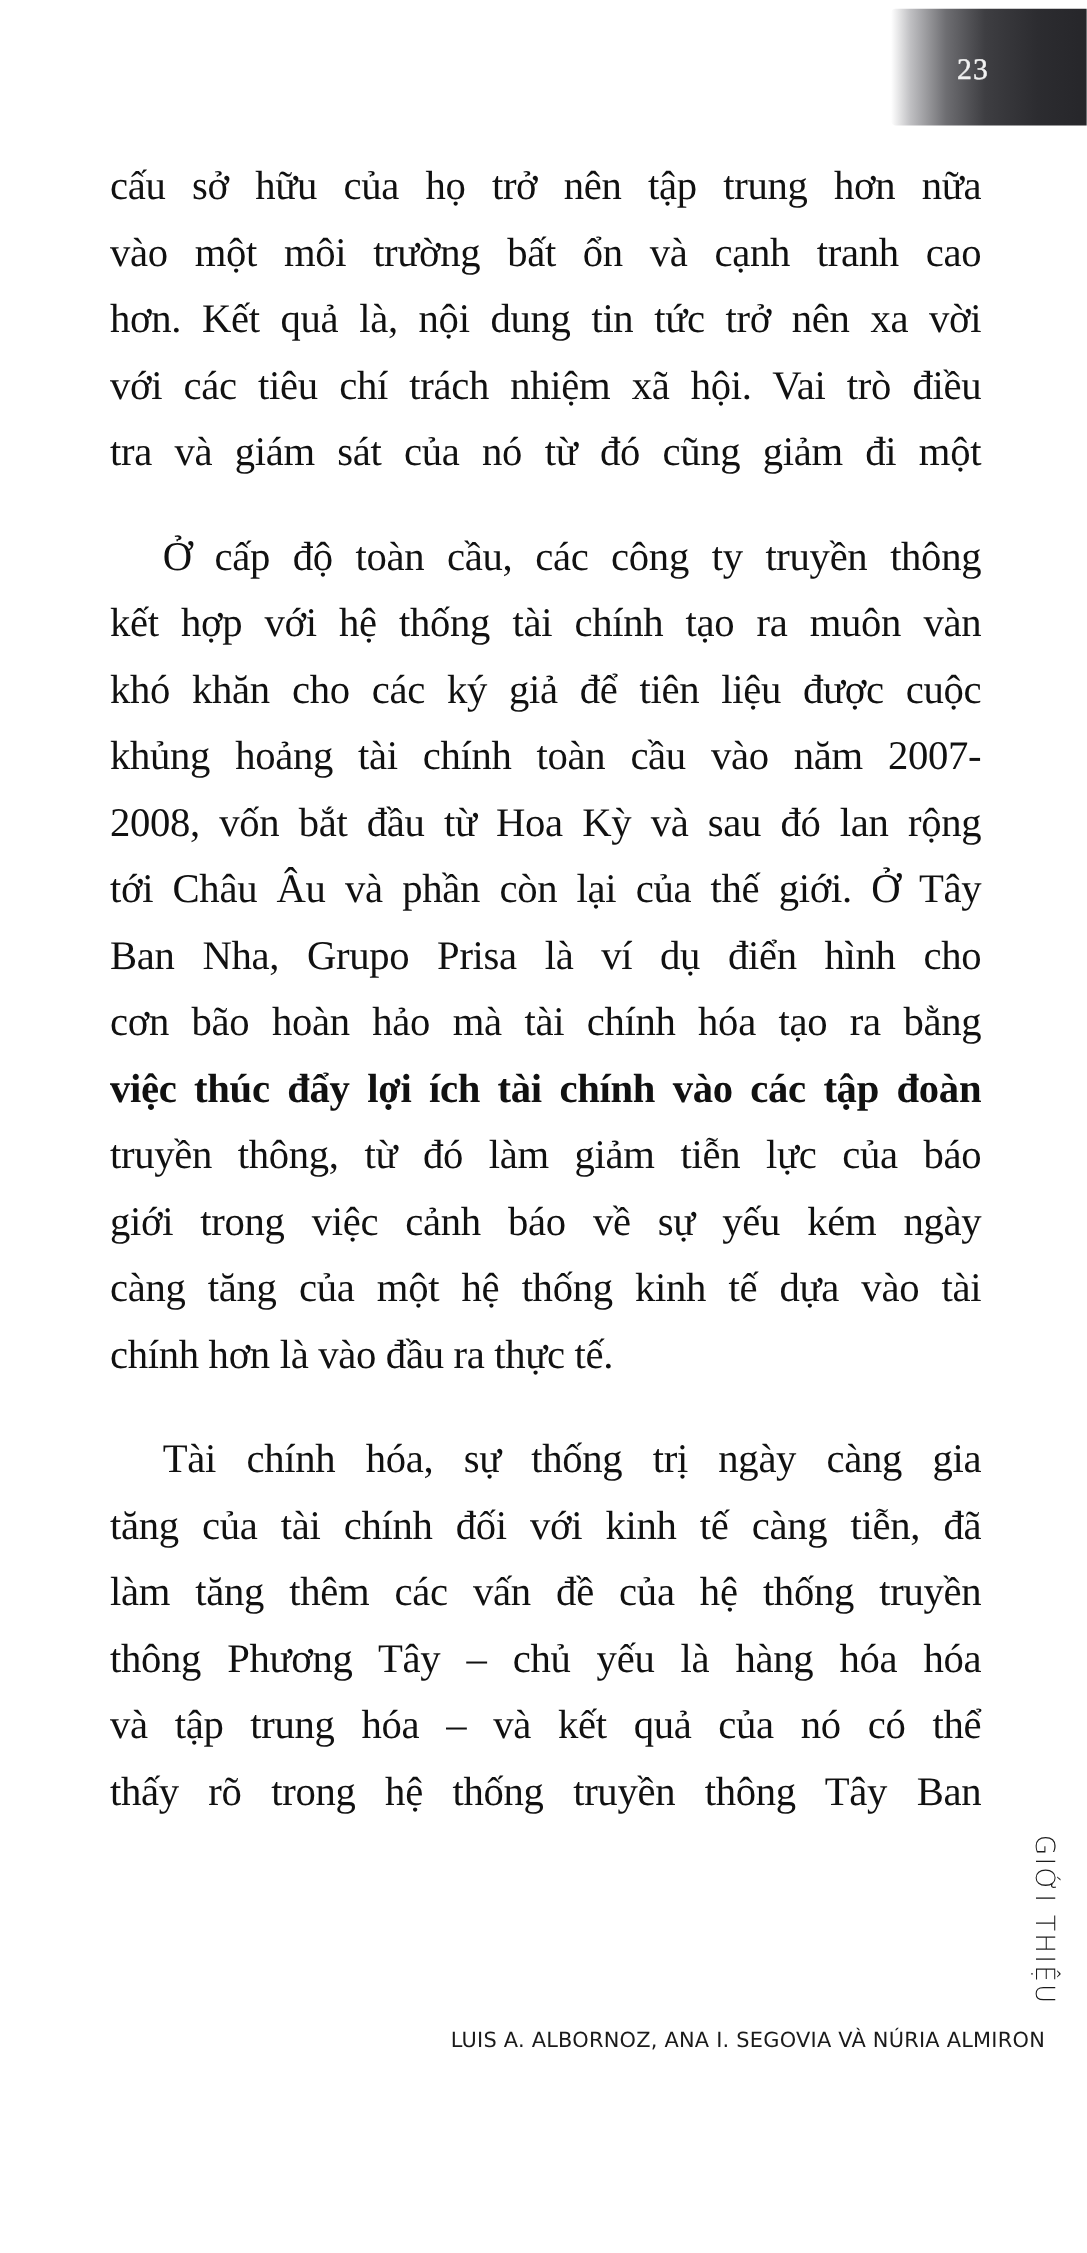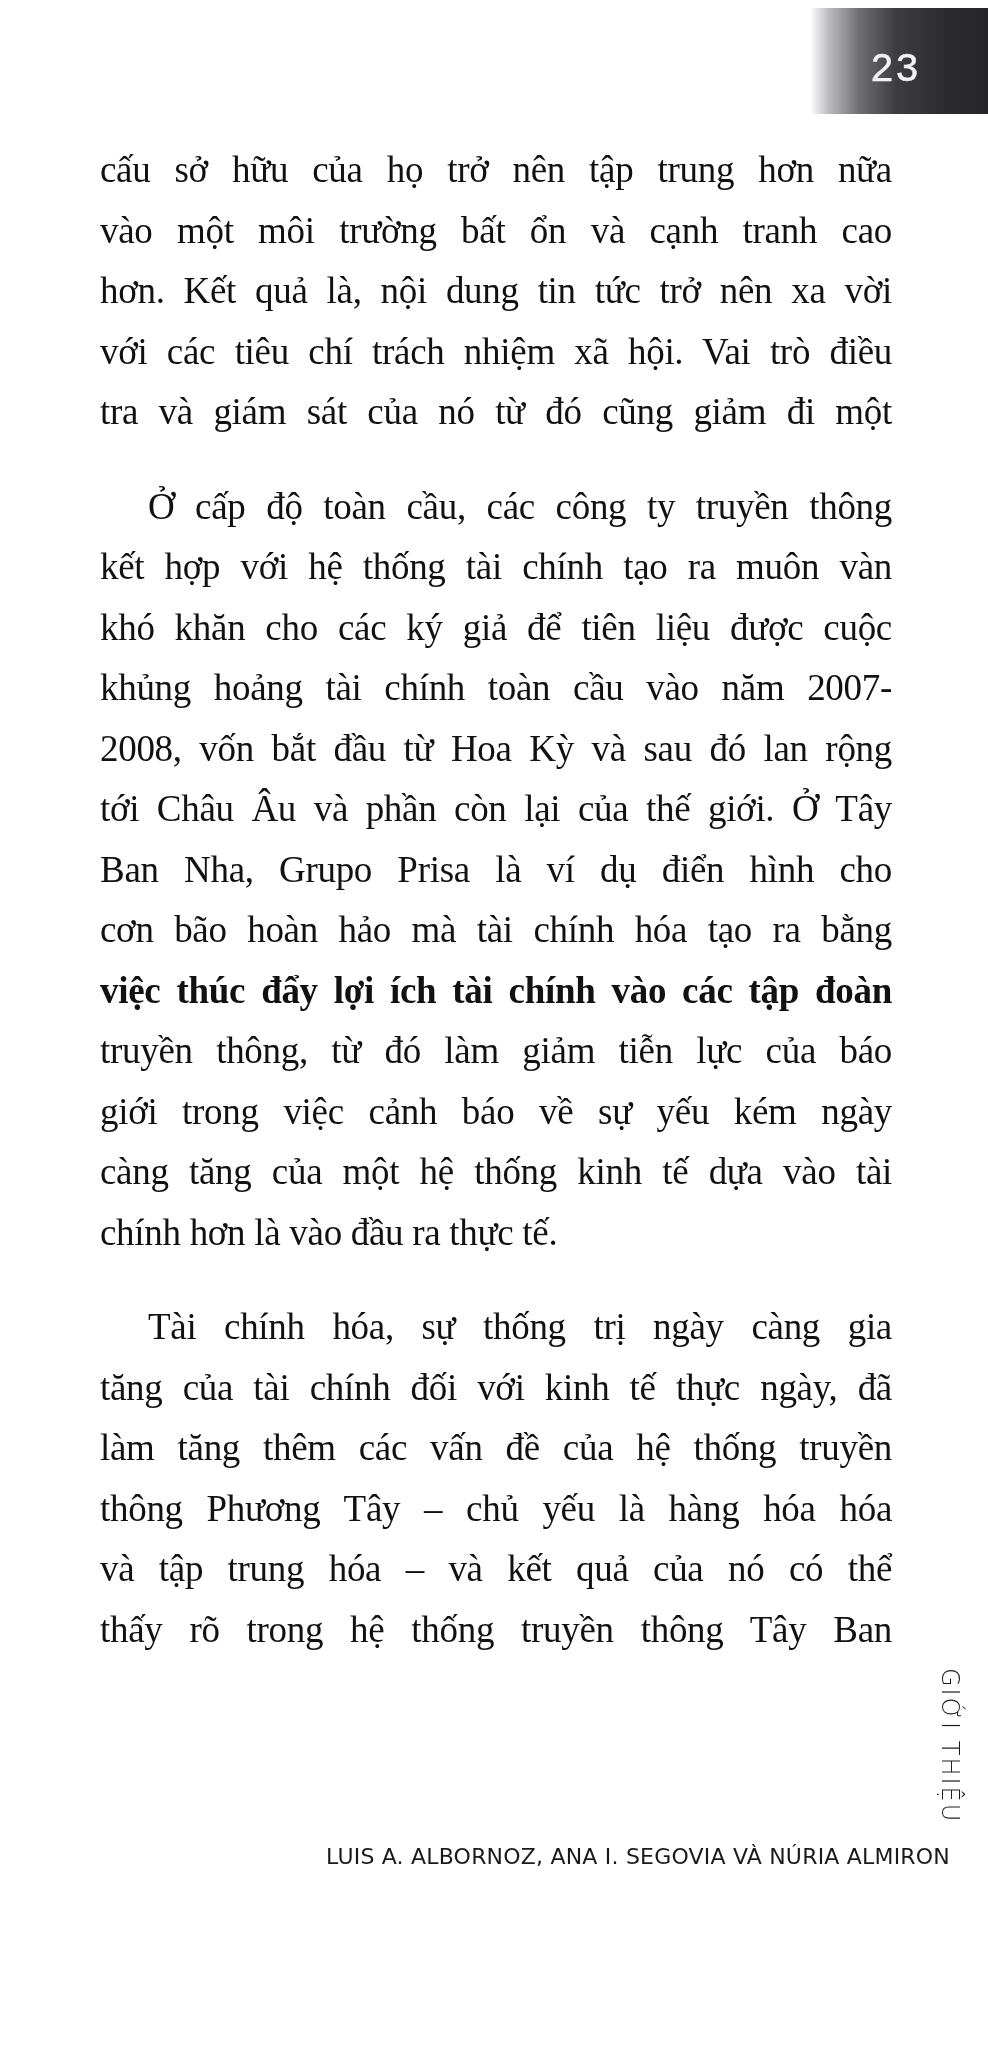--- a/index.html
+++ b/index.html
@@ -22,22 +22,22 @@
       width: 178px;
       height: 106px;
       background: linear-gradient(to right, rgba(255,255,255,0) 0%, #bfbfc2 10%, #6e6e72 28%, #3e3e42 48%, #2c2c30 75%, #26262a 100%);
       border-top-left-radius: 4px;
       border-bottom-left-radius: 4px;
     }
     .page-number {
       position: absolute;
       top: 40px;
       left: 60px;
-      font-family: Liberation Mono, monospace;
-      font-size: 40px;
+      font-family: Liberation Serif, serif;
+      font-size: 27px;
       font-weight: 300;
       letter-spacing: 1px;
       color: #f2f2f2;
       -webkit-text-stroke: 0.4px #f2f2f2;
     }
     .body-text {
       position: absolute;
       left: 100px;
       top: 140px;
       width: 792px;
@@ -74,21 +74,21 @@
       font-size: 24px;
       letter-spacing: 2px;
       color: #1a1a1a;
       font-weight: 300;
     }
     .footer-authors {
       position: absolute;
       right: 38px;
       top: 1844px;
       font-family: "DejaVu Sans", sans-serif;
-      font-size: 22px;
+      font-size: 19px;
       letter-spacing: 0.2px;
       color: #1a1a1a;
       white-space: nowrap;
     }
   </style>
 </head>
 <body>
 
 <div class="page-tab">
   <span class="page-number">23</span>
@@ -112,21 +112,21 @@
     <span class="line" style="text-indent:0;">Ban Nha, Grupo Prisa là ví dụ điển hình cho</span>
     <span class="line" style="text-indent:0;">cơn bão hoàn hảo mà tài chính hóa tạo ra bằng</span>
     <span class="line" style="text-indent:0;font-weight:bold;">việc thúc đẩy lợi ích tài chính vào các tập đoàn</span>
     <span class="line" style="text-indent:0;">truyền thông, từ đó làm giảm tiễn lực của báo</span>
     <span class="line" style="text-indent:0;">giới trong việc cảnh báo về sự yếu kém ngày</span>
     <span class="line" style="text-indent:0;">càng tăng của một hệ thống kinh tế dựa vào tài</span>
     <span class="line last" style="text-indent:0;">chính hơn là vào đầu ra thực tế.</span>
   </p>
   <p class="paragraph indent">
     <span class="line" style="padding-left:48px;text-indent:0;">Tài chính hóa, sự thống trị ngày càng gia</span>
-    <span class="line" style="text-indent:0;">tăng của tài chính đối với kinh tế thực ngày, đã</span>
+    <span class="line" style="text-indent:0;">tăng của tài chính đối với kinh tế càng tiễn, đã</span>
     <span class="line" style="text-indent:0;">làm tăng thêm các vấn đề của hệ thống truyền</span>
     <span class="line" style="text-indent:0;">thông Phương Tây – chủ yếu là hàng hóa hóa</span>
     <span class="line" style="text-indent:0;">và tập trung hóa – và kết quả của nó có thể</span>
     <span class="line" style="text-indent:0;">thấy rõ trong hệ thống truyền thông Tây Ban</span>
   </p>
 </div>
 
 <div class="side-label">GIỚI THIỆU</div>
 
 <div class="footer-authors">LUIS A. ALBORNOZ, ANA I. SEGOVIA VÀ NÚRIA ALMIRON</div>

